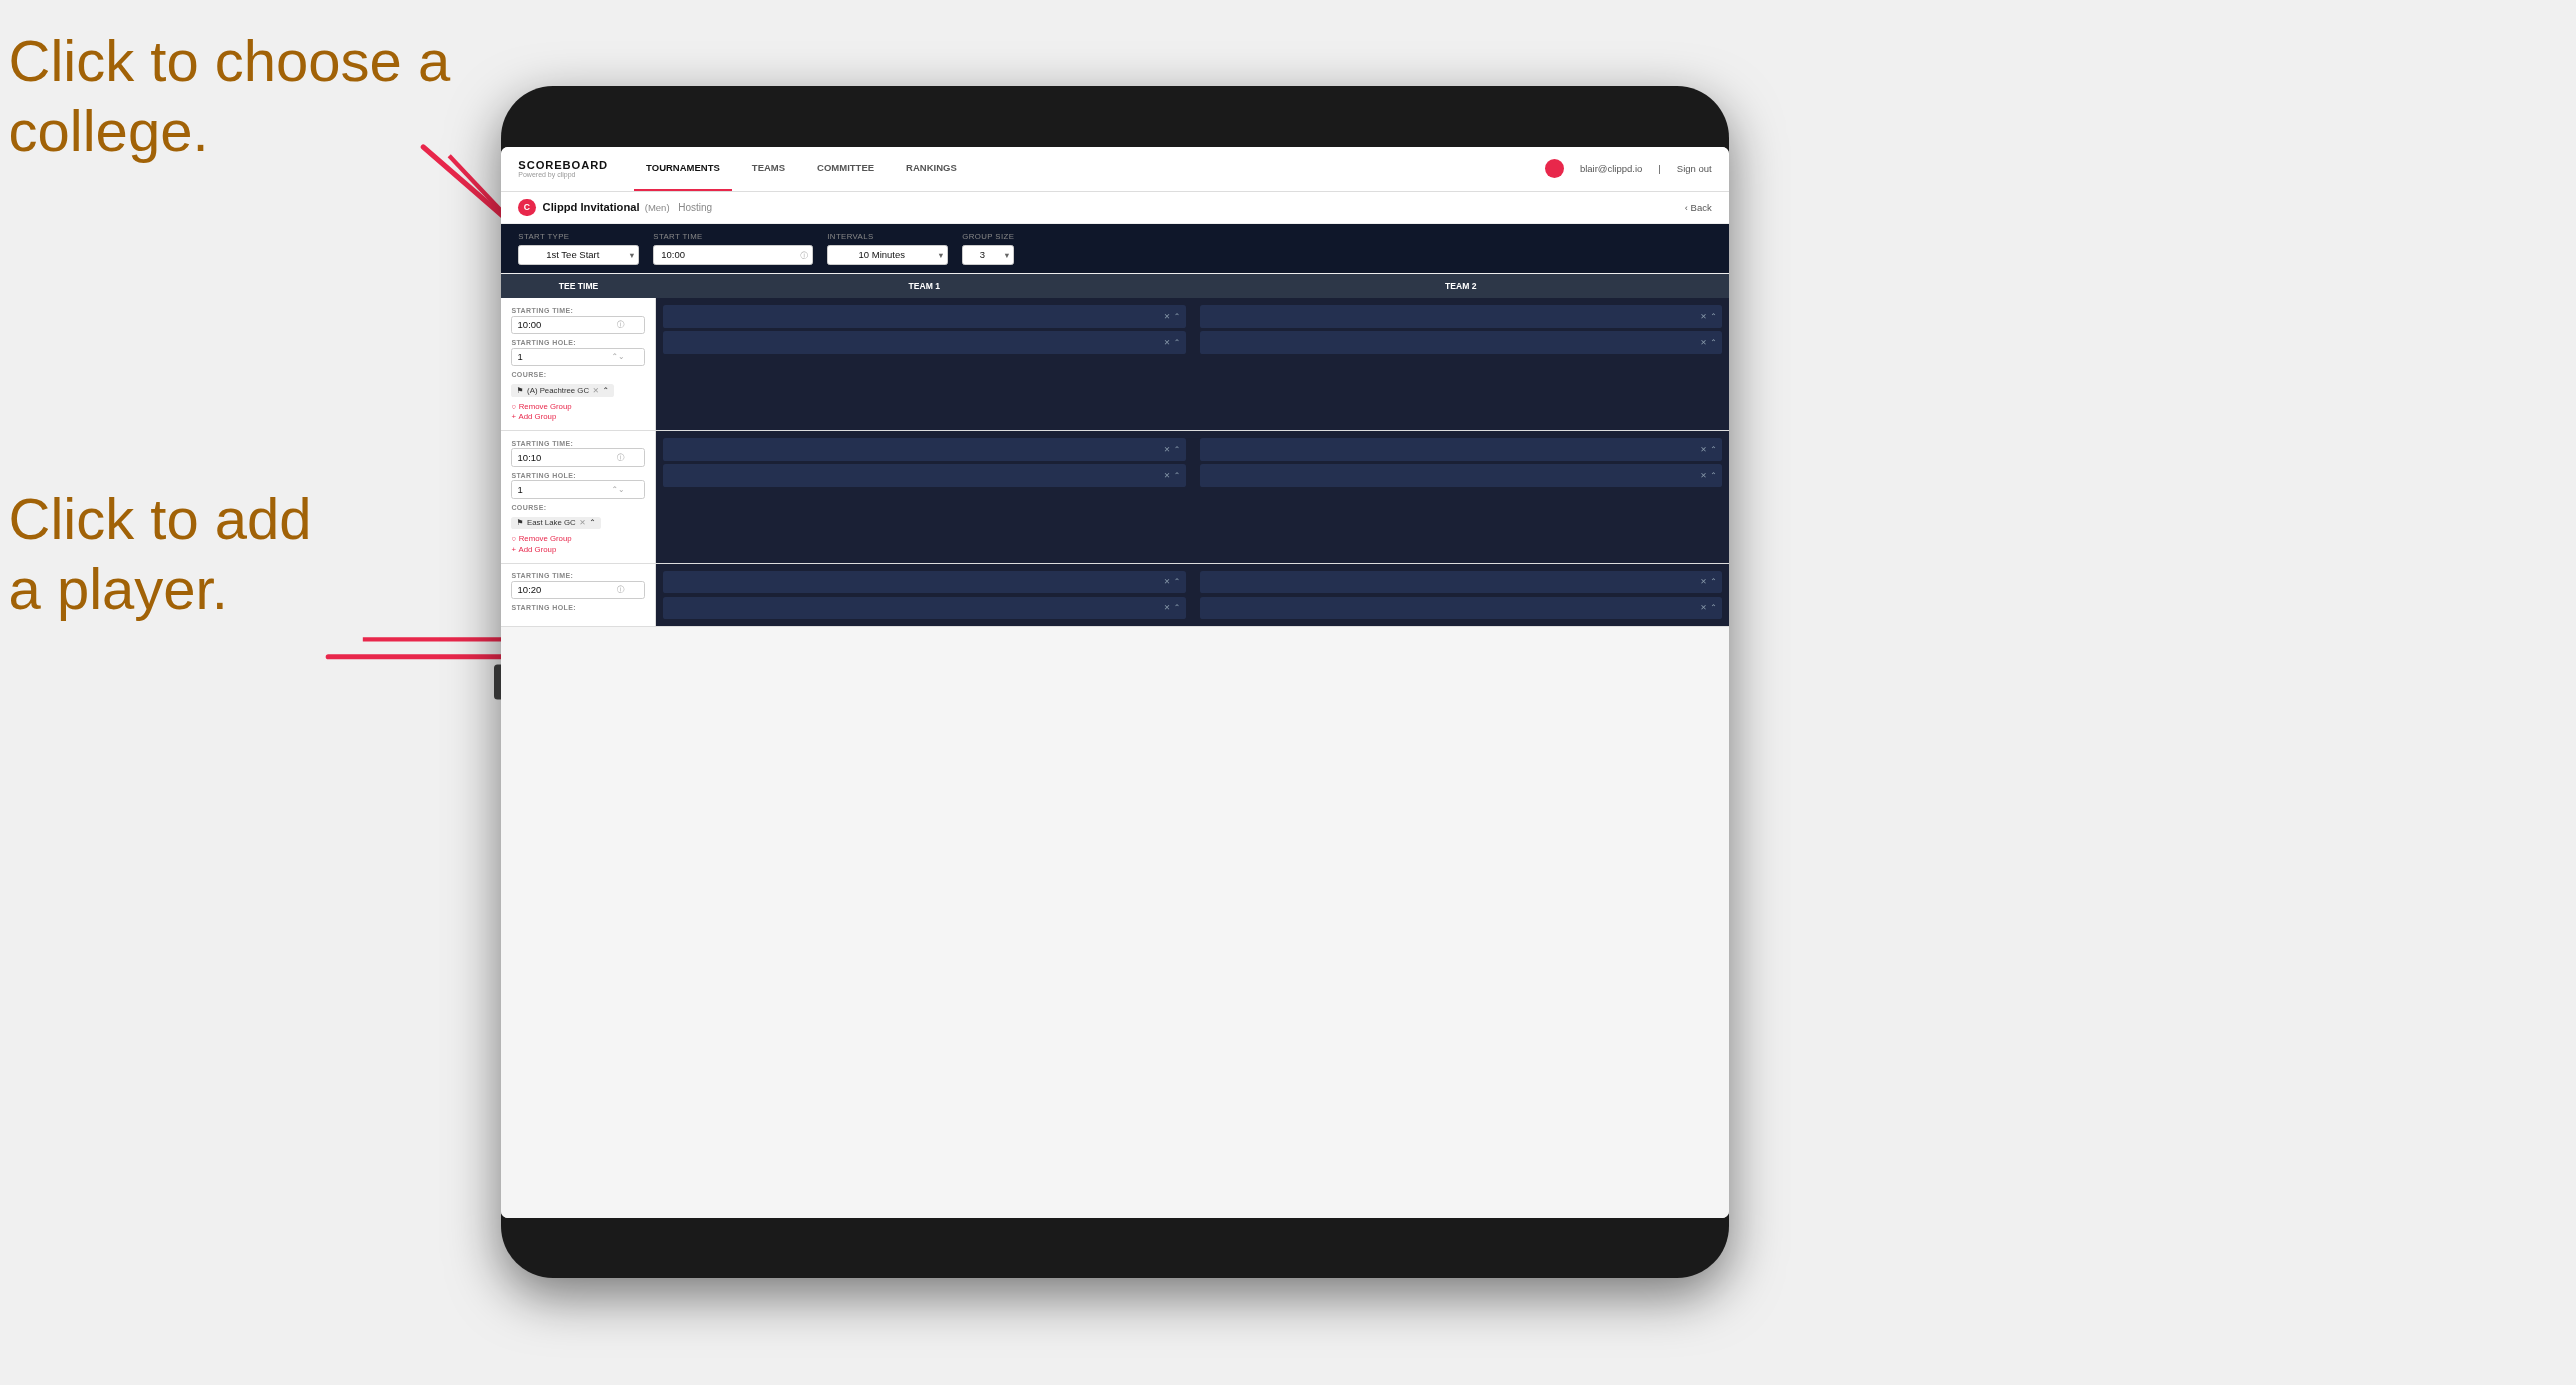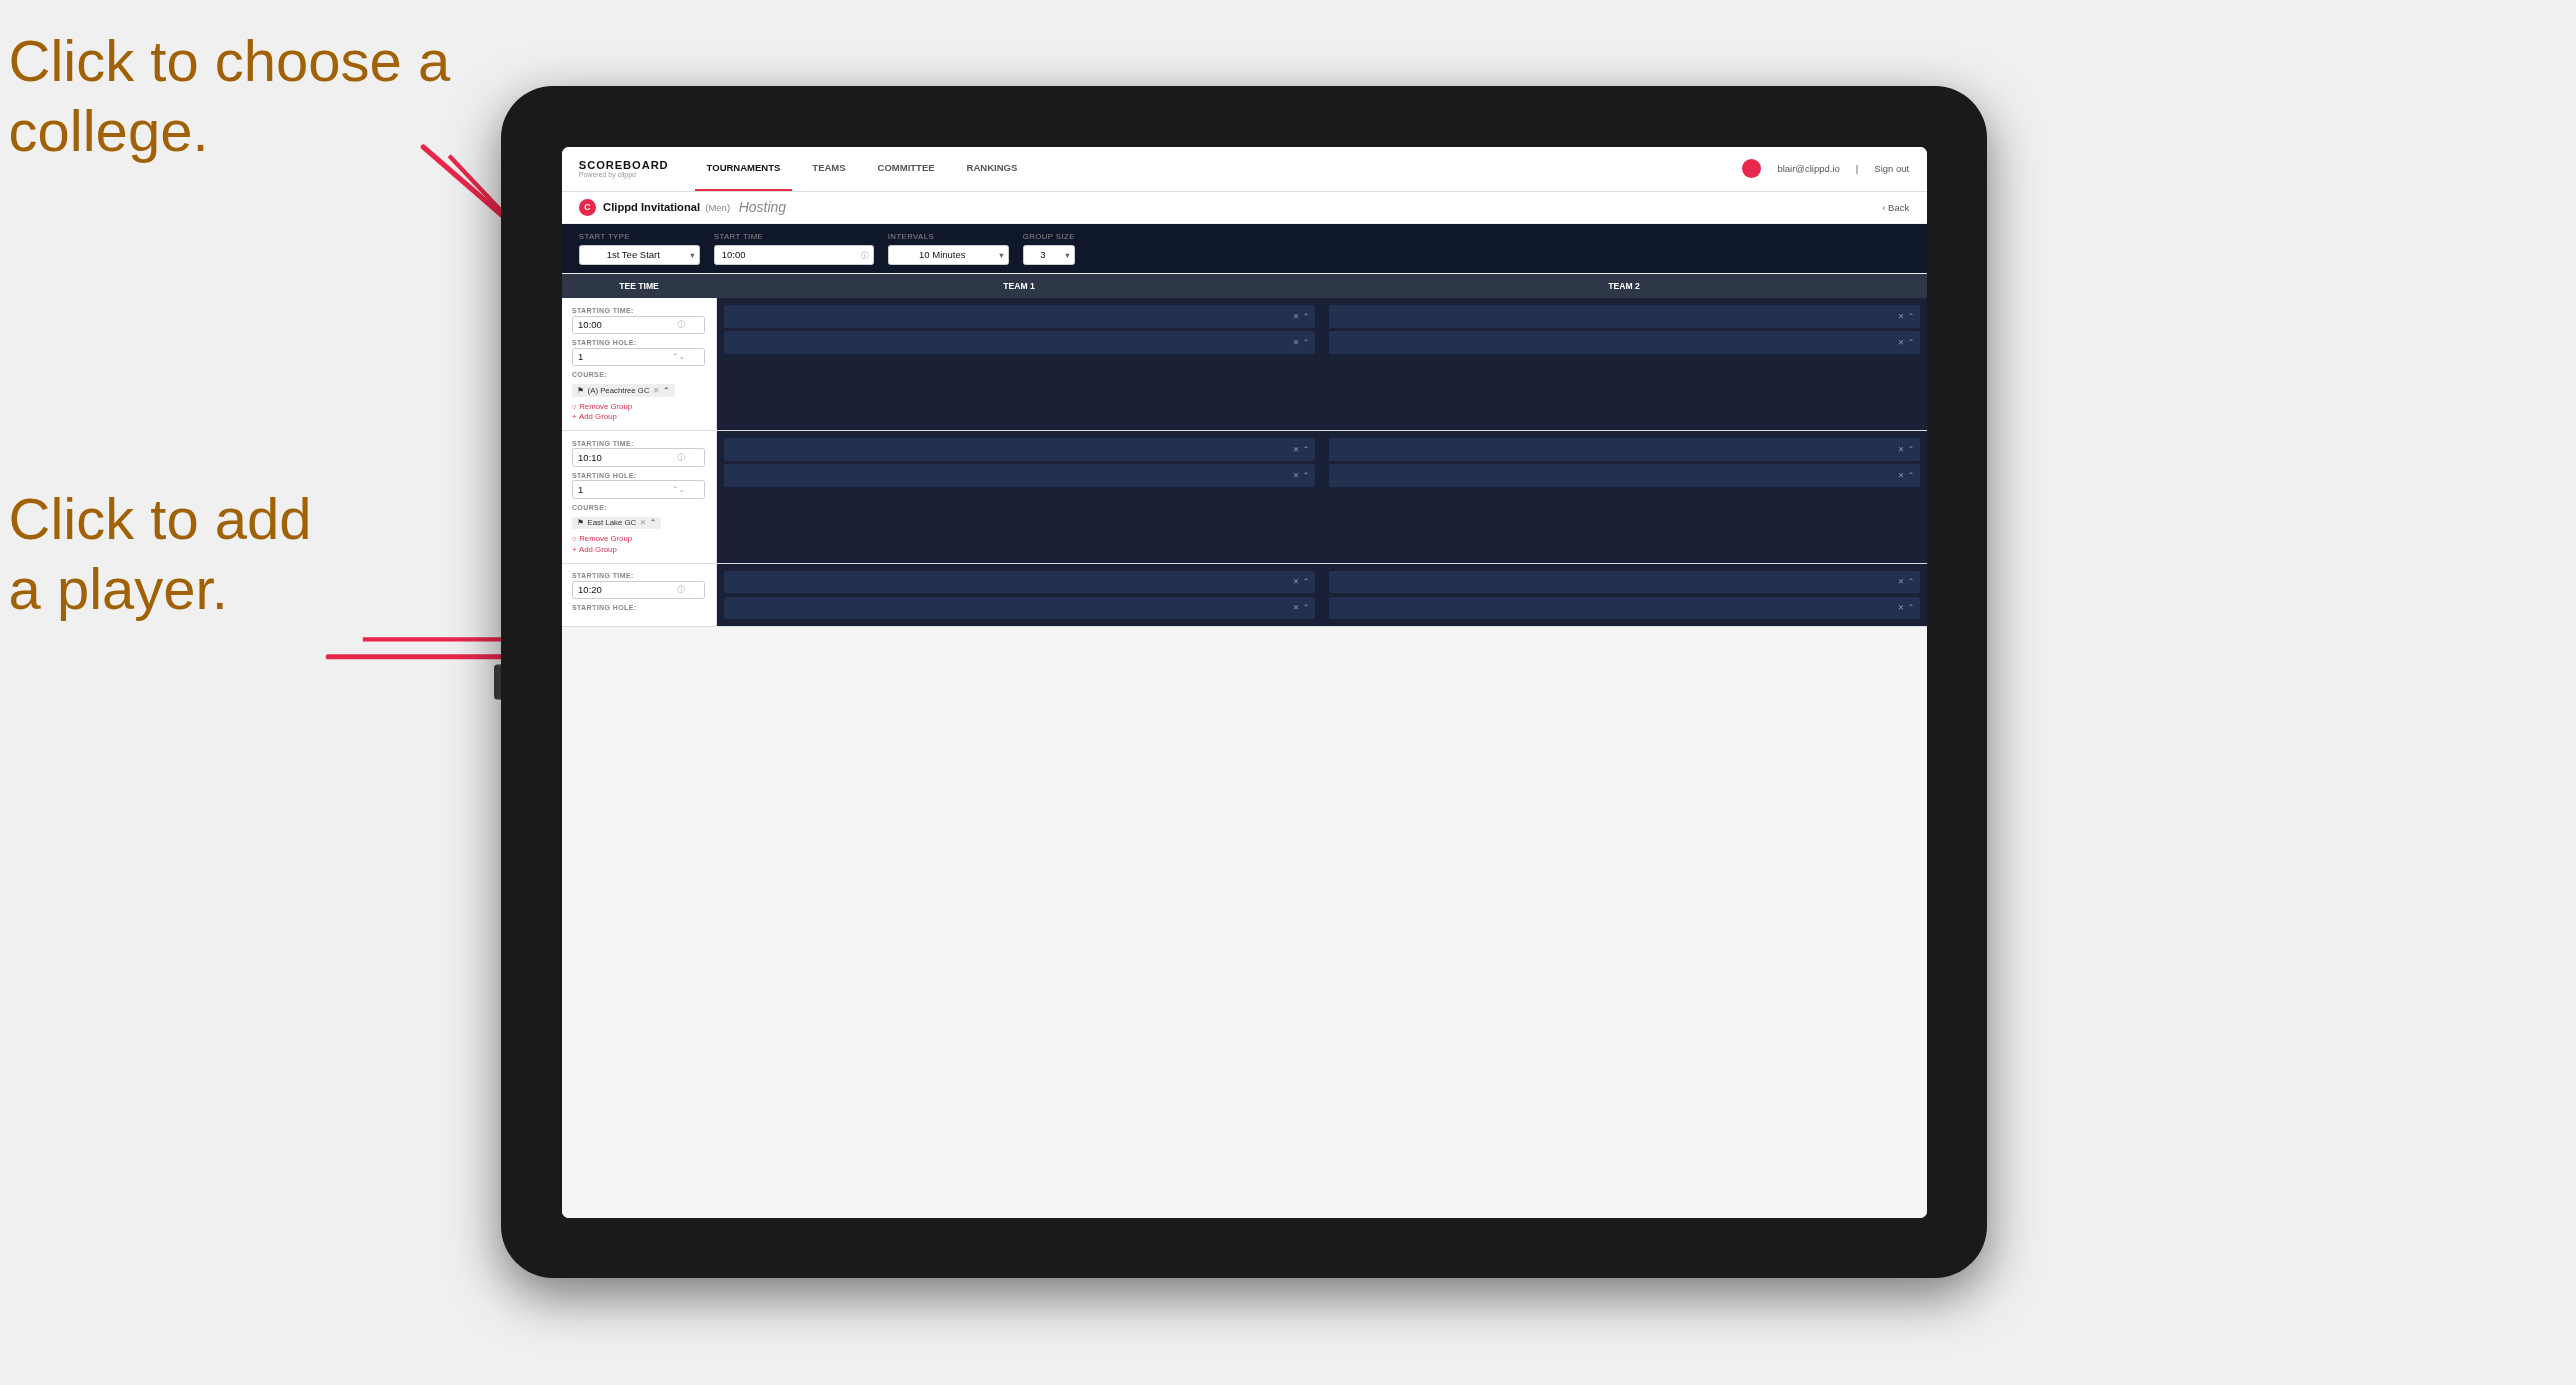--- a/index.html
+++ b/index.html
@@ -33,21 +33,21 @@
     .arrow-svg {
       position: absolute;
       pointer-events: none;
     }
 
     
     .tablet-frame {
       position: absolute;
       left: 501px;
       top: 86px;
-      width: 1486px;
+      width: 1228px;
       height: 1192px;
       background: #1a1a1a;
       border-radius: 52px;
       box-shadow: 0 17.3px 52px rgba(0,0,0,0.5);
       display: flex;
       align-items: center;
       justify-content: center;
     }
     .tablet-screen {
       width: 1365px;
@@ -149,24 +149,23 @@
       font-size: 11.2px;
       font-weight: 600;
       color: #111;
     }
     .sub-header-badge {
       font-size: 9.5px;
       color: #888;
       margin-left: 5.2px;
     }
     .sub-header-hosting {
-      font-size: 14px;
+      font-size: 10px;
       color: #888;
       margin-left: 8.6px;
-      font-style: italic;
     }
     .sub-header-back {
       margin-left: auto;
       font-size: 9.5px;
       color: #555;
       cursor: pointer;
     }
 
     
     .settings-bar {

